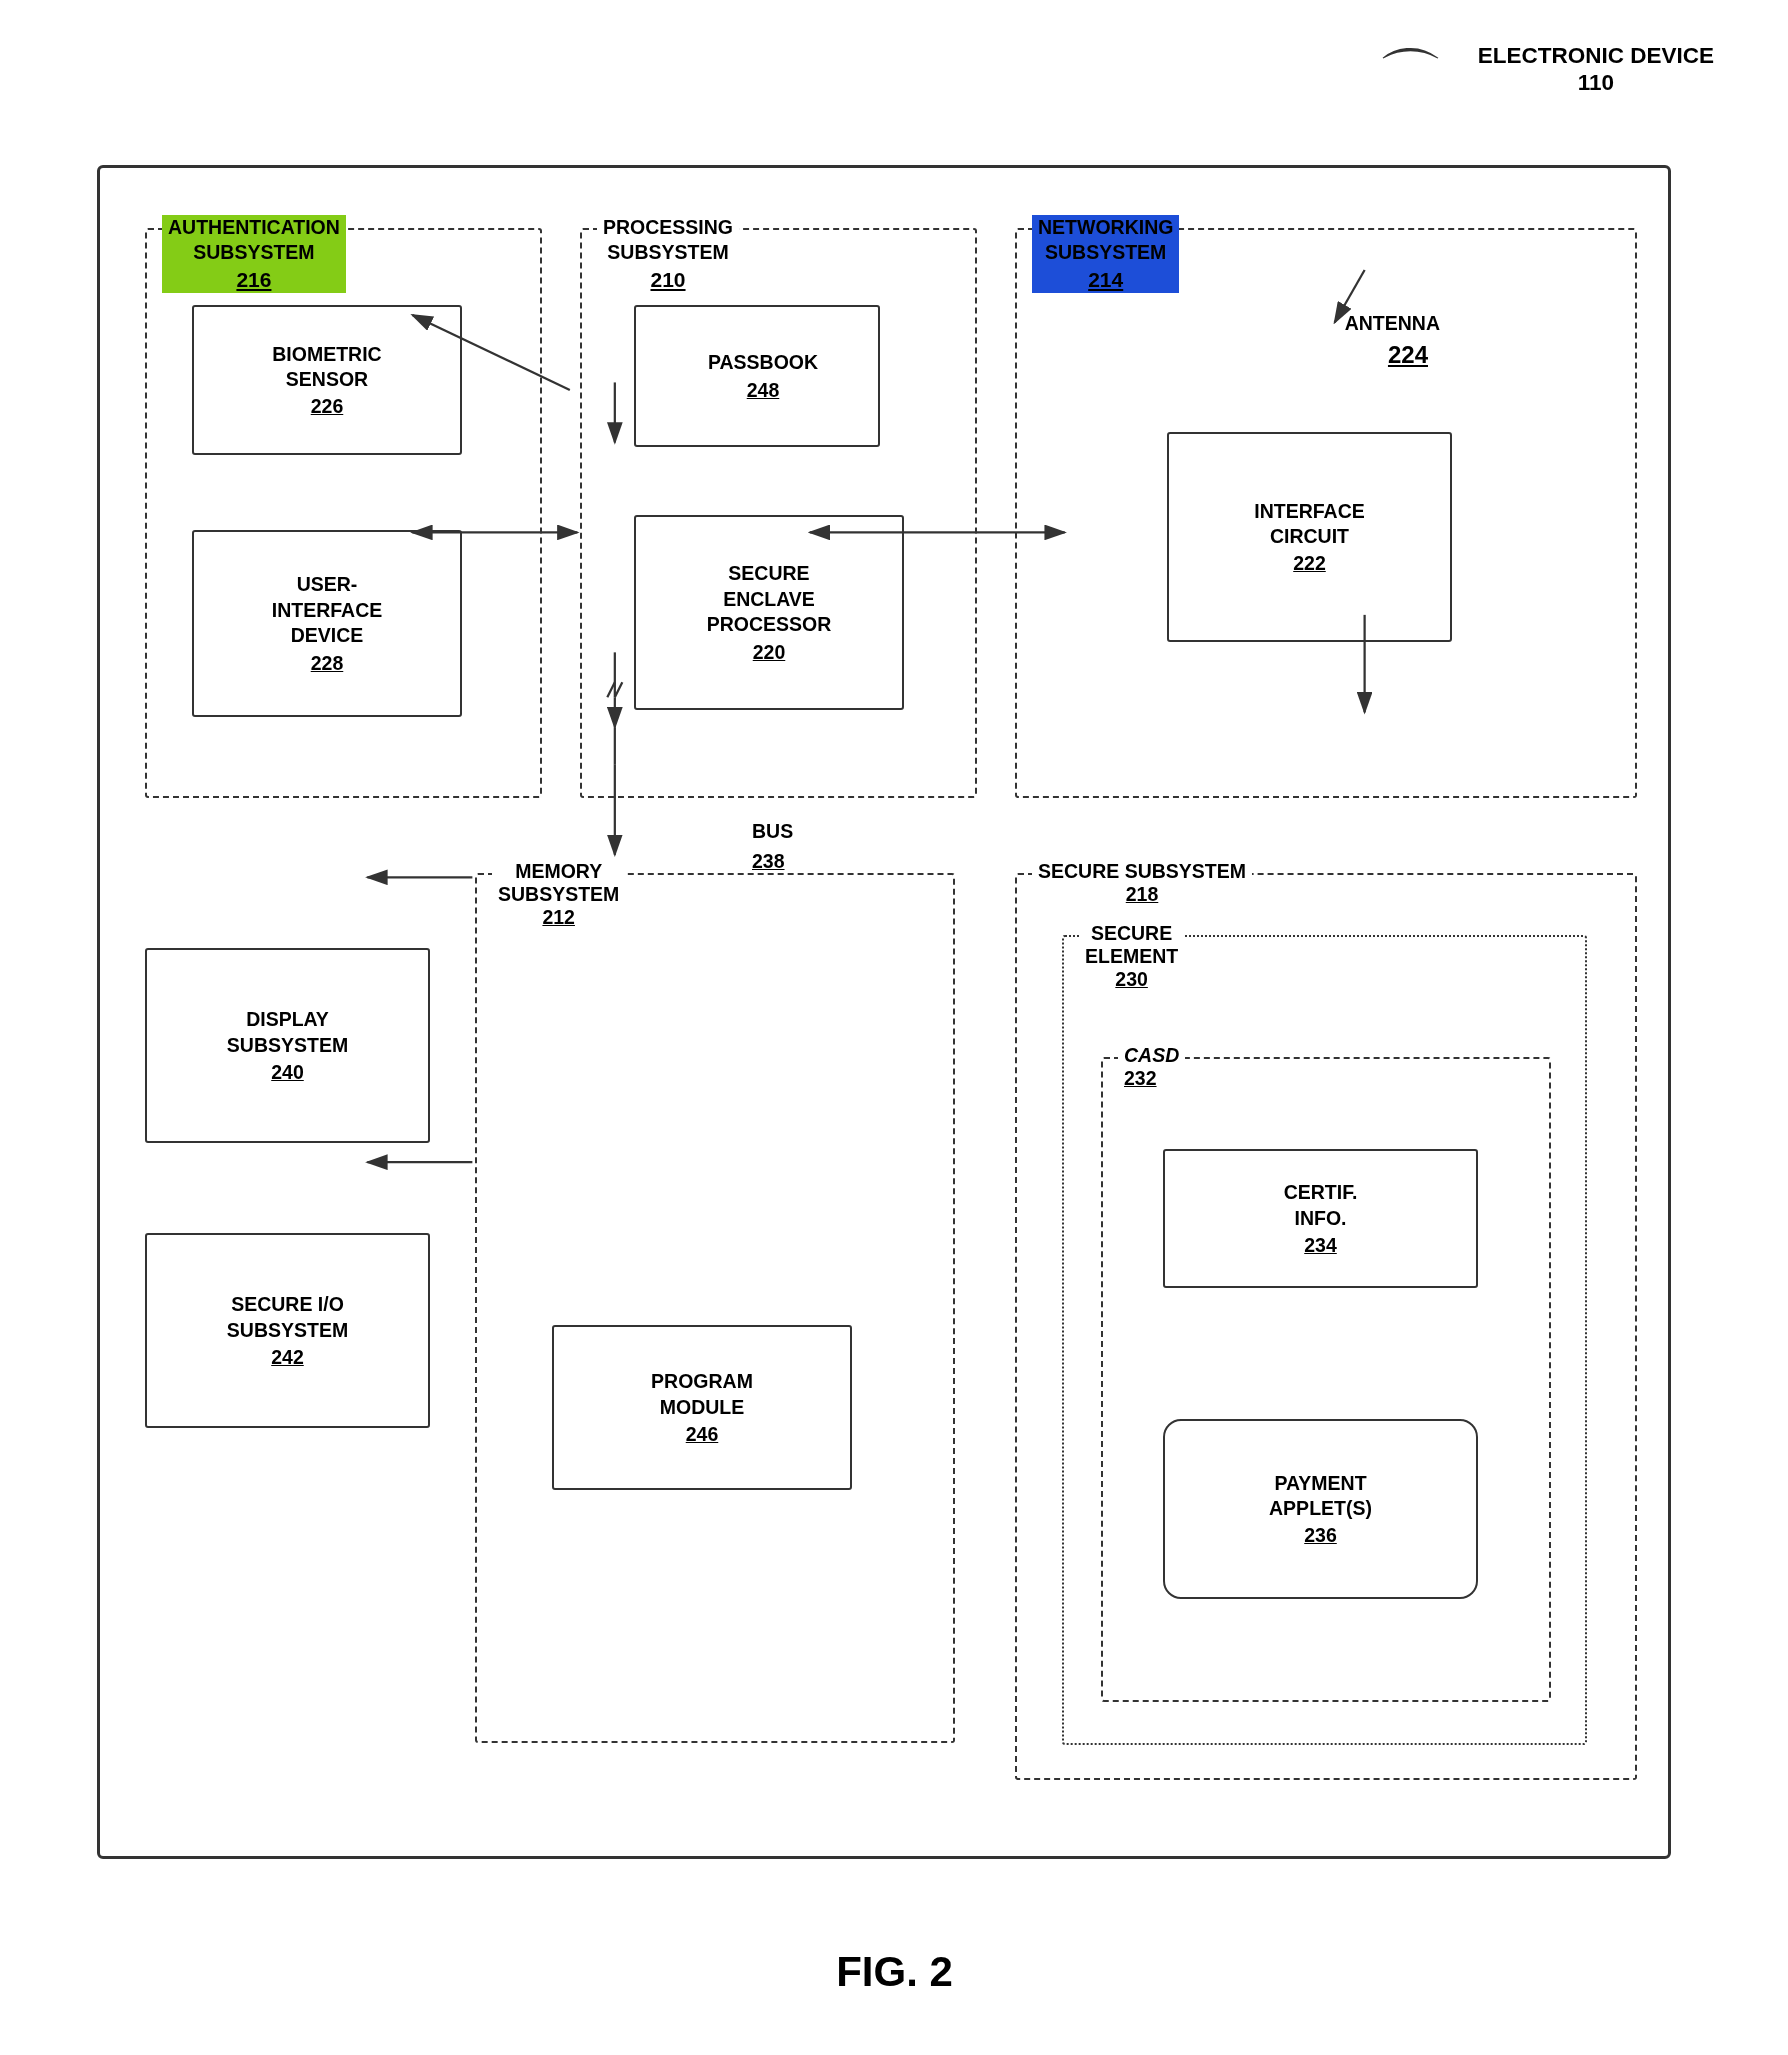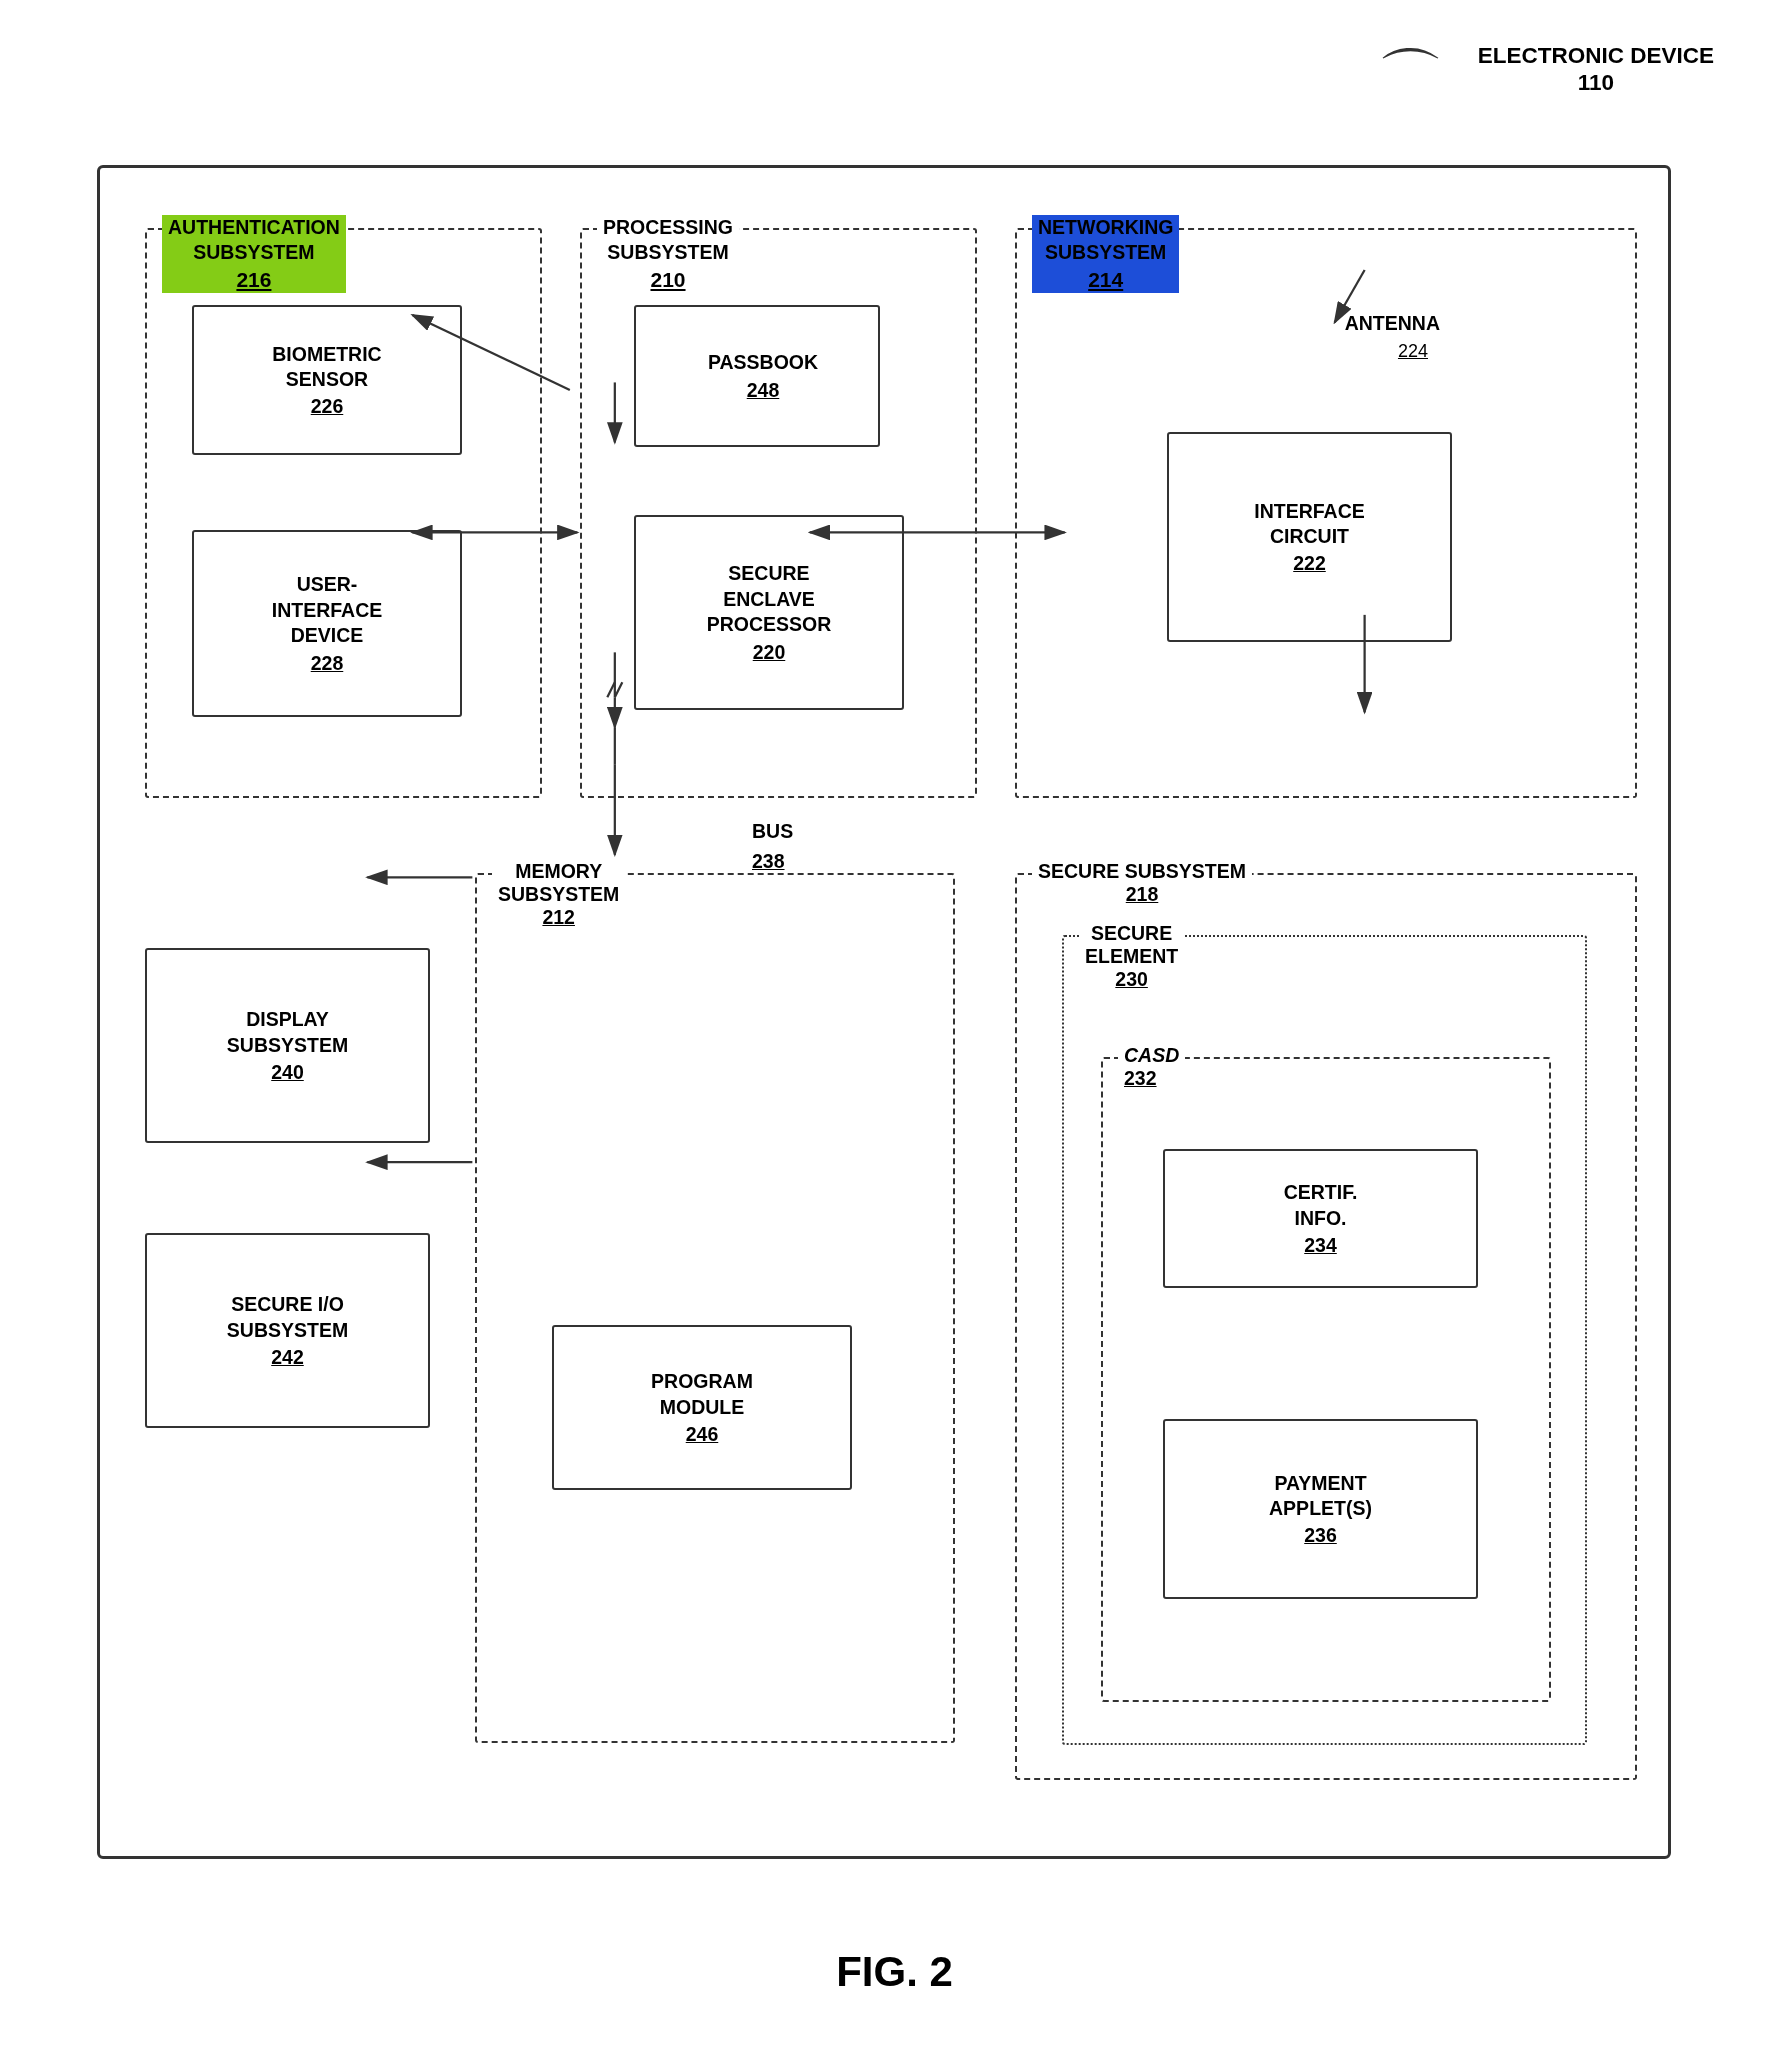--- a/index.html
+++ b/index.html
@@ -192,21 +192,21 @@
       </div>
     </div>
 
     <div class="net-subsystem">
       <div class="net-subsystem-label">
         <span>NETWORKING<br>SUBSYSTEM</span><br>
         <span class="subsys-num">214</span>
       </div>
 
       <div style="position:absolute; top:82px; right:195px; font-size:19.5px; font-weight:bold;">ANTENNA</div>
-      <div style="position:absolute; top:111px; right:207px; font-size:18px; font-weight:normal; text-decoration:underline;">224</div>
+      <div style="position:absolute; top:111px; right:207px; font-size:24px; font-weight:bold; text-decoration:underline;">224</div>
 
       <div class="component-box" style="top:202px; left:150px; width:285px; height:210px;">
         <div class="component-label">INTERFACE<br>CIRCUIT</div>
         <div class="component-number">222</div>
       </div>
     </div>
 
     <div style="position:absolute; top:705px; left:915px; width:622px; height:907px; border:2.2px dashed #333; border-radius:3px;">
       <div style="position:absolute; top:-15px; left:15px; background:#fff; padding:0 6px; font-size:19.5px; font-weight:bold; text-align:center;">
         SECURE SUBSYSTEM<br><span style="text-decoration:underline;">218</span>
@@ -220,21 +220,21 @@
         <div style="position:absolute; top:120px; left:37px; width:450px; height:645px; border:2.2px dashed #333; border-radius:3px;">
           <div style="position:absolute; top:-15px; left:15px; background:#fff; padding:0 6px; font-size:19.5px; font-style:italic; font-weight:bold;">
             <em>CASD</em><br><span style="text-decoration:underline; font-style:normal;">232</span>
           </div>
 
           <div class="component-box" style="top:90px; left:60px; width:315px; height:139px;">
             <div class="component-label">CERTIF.<br>INFO.</div>
             <div class="component-number">234</div>
           </div>
 
-          <div class="component-box" style="top:360px; left:60px; width:315px; height:180px;">
+          <div class="component-box" style="top:360px; left:60px; width:315px; height:180px;border-radius:18px;">
             <div class="component-label">PAYMENT<br>APPLET(S)</div>
             <div class="component-number">236</div>
           </div>
         </div>
       </div>
     </div>
 
     <div class="component-box" style="position:absolute; top:780px; left:45px; width:285px; height:195px;">
       <div class="component-label">DISPLAY<br>SUBSYSTEM</div>
       <div class="component-number">240</div>

